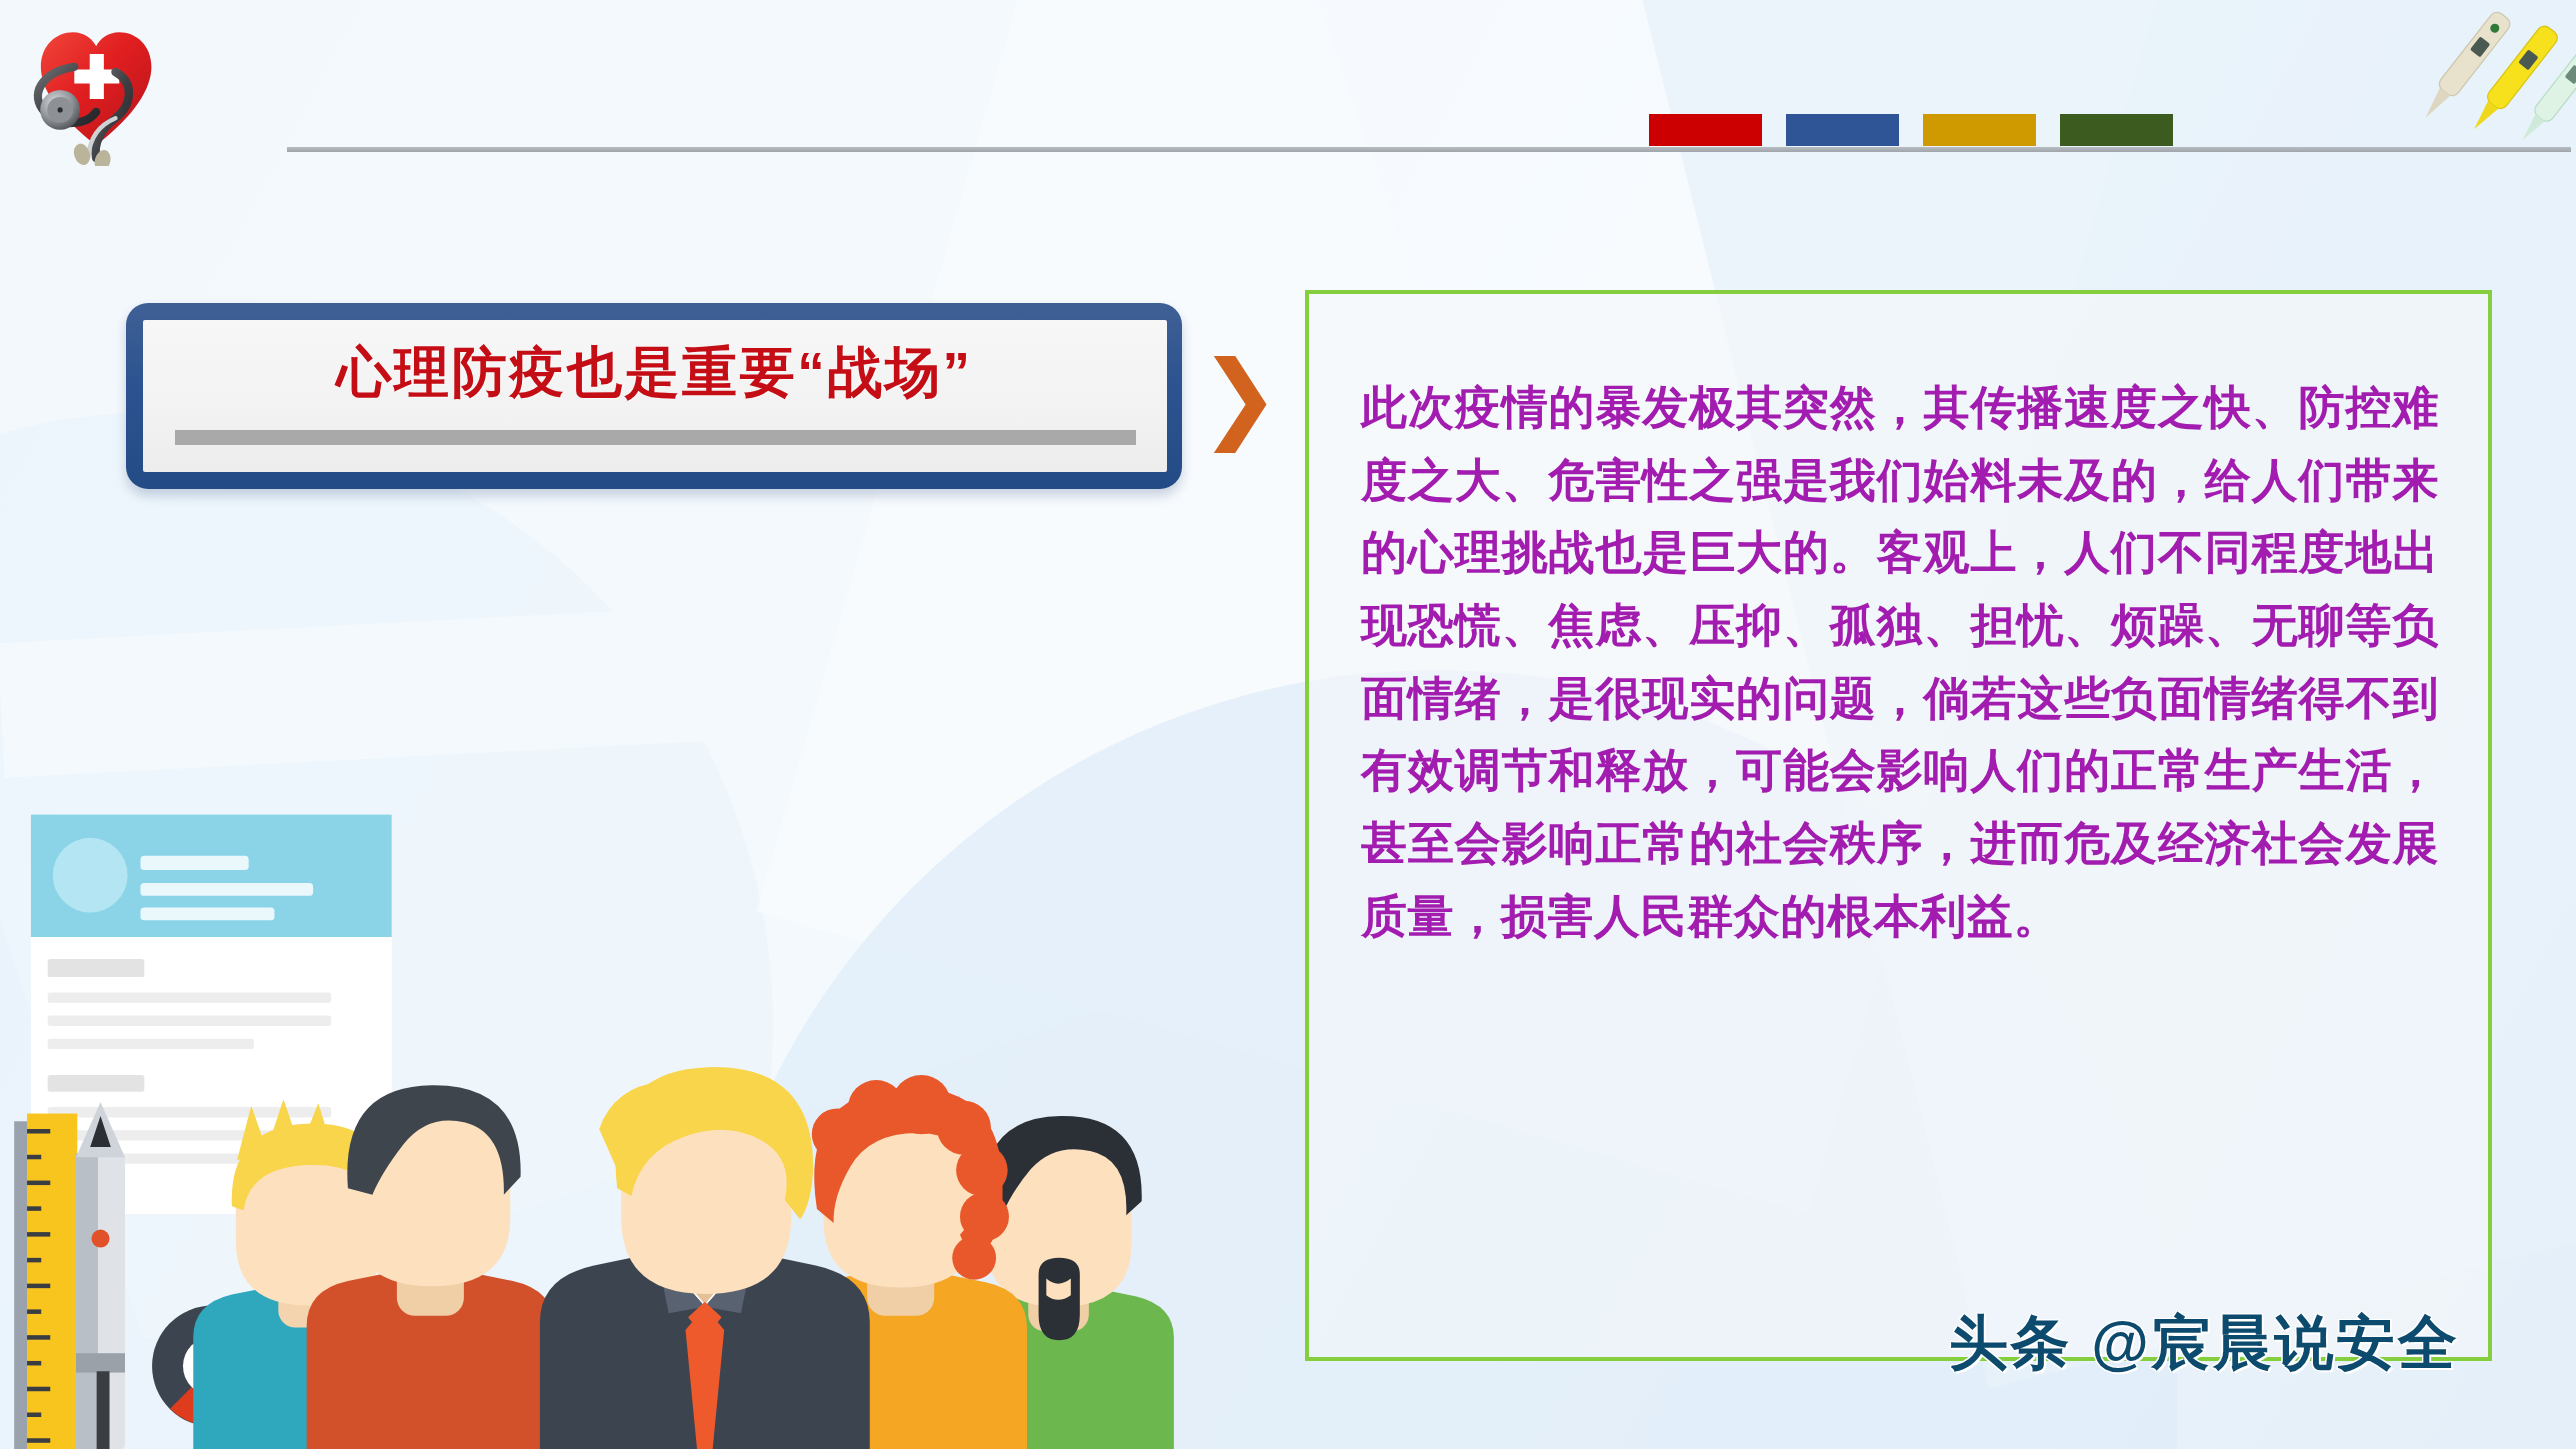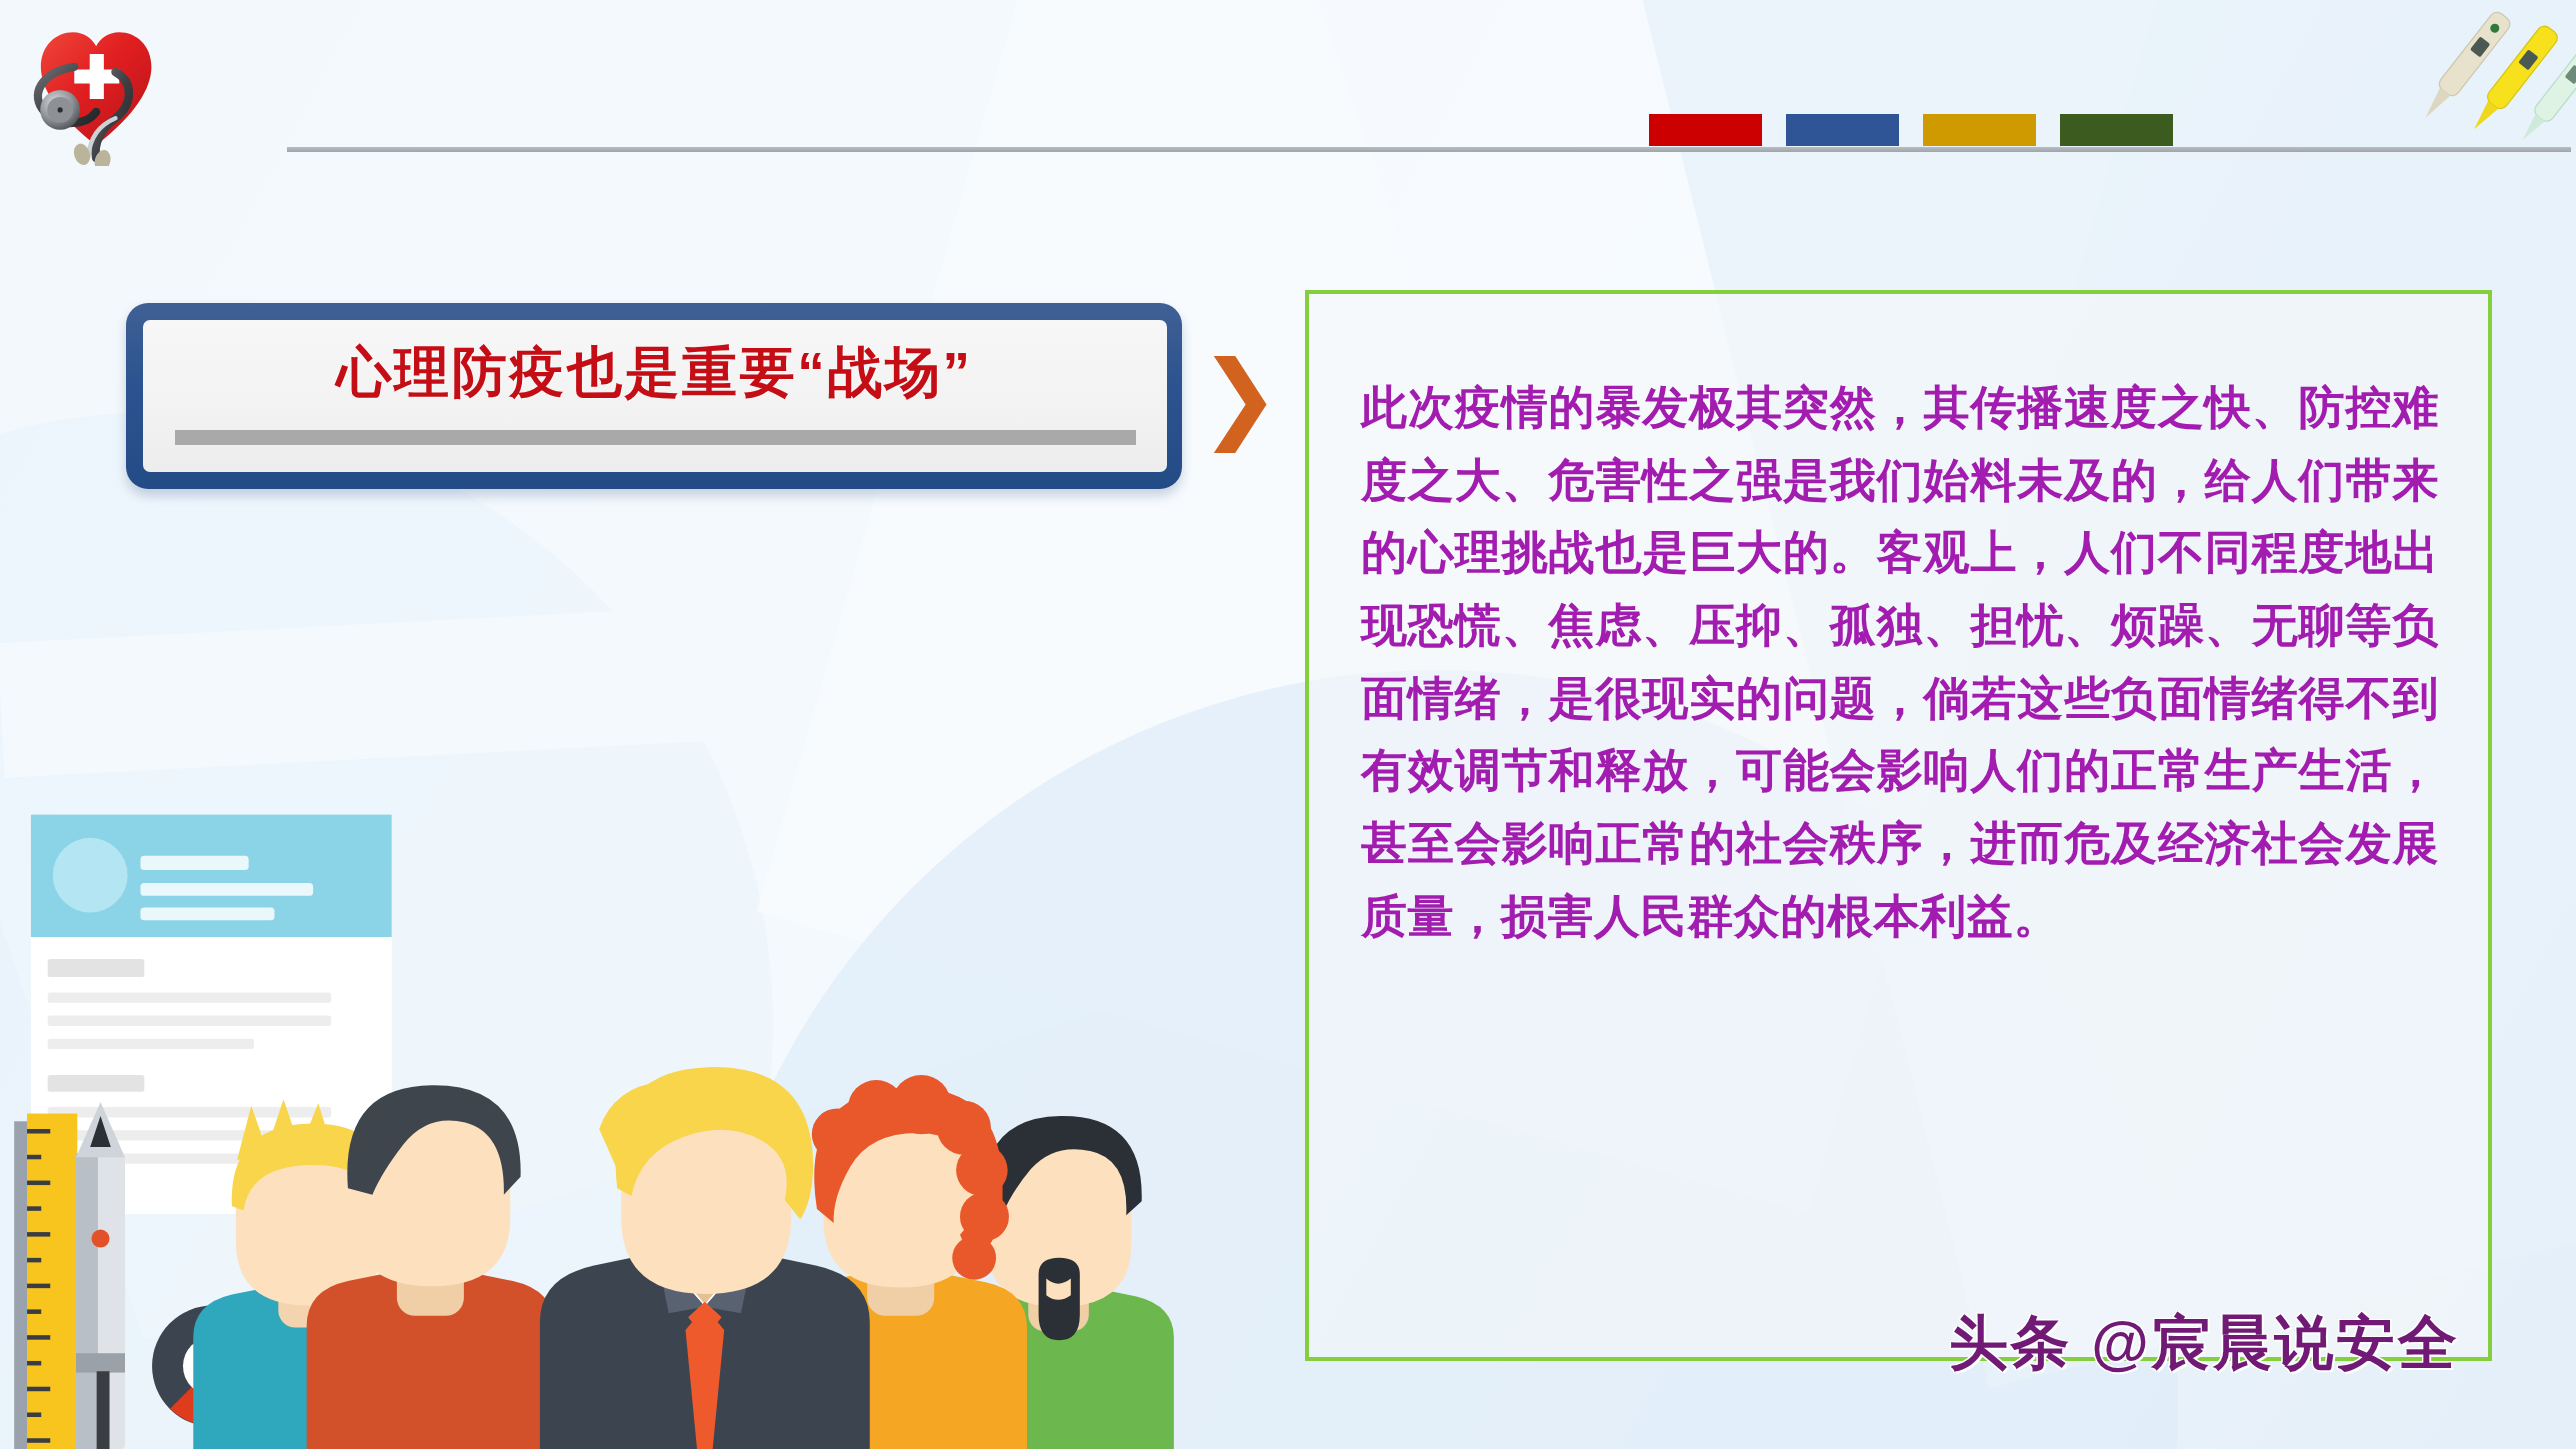--- a/index.html
+++ b/index.html
@@ -60,21 +60,21 @@
 
   
   #titlecard {
     position:absolute; left:126px; top:303px; width:1056px; height:186px; z-index:8;
     border-radius:22px;
     background:linear-gradient(180deg,#3f6095 0%,#2d5490 42%,#234b85 100%);
     box-shadow:0 6.4px 10.3px rgba(40,70,120,.22);
     padding:16.7px 15.5px 16.7px 16.7px;
   }
   .titlecard-inner {
-    width:100%; height:100%; border-radius:7px;
+    width:100%; height:100%; border-radius:2px;
     background:linear-gradient(180deg,#f7f7f7 0%,#f2f2f2 60%,#ededed 100%);
     position:relative; overflow:hidden;
   }
   .titlecard-text {
     position:absolute; left:0; right:0; top:16.7px;
     text-align:center; font-size:55px; font-weight:700; letter-spacing:2.6px;
     color:#c40d15; white-space:nowrap;
     text-shadow:1.3px 1.3px 0 rgba(255,255,255,.55);
   }
   .titlecard-bar {
@@ -95,21 +95,21 @@
     padding:77px 49px 0 52px;
   }
   .body-text {
     font-size:46px; line-height:1.58; color:#a21caf; text-align:justify;
     letter-spacing:0.6px; font-weight:700;
   }
 
   
   #watermark {
     position:absolute; left:1949px; top:1304px; z-index:14;
-    font-size:59px; font-weight:700; color:#701a75; letter-spacing:2.6px;
+    font-size:59px; font-weight:700; color:#0c4a6e; letter-spacing:2.6px;
     text-shadow:1.9px 1.9px 0 #fff, -1.3px -1.3px 0 #fff, 1.3px -1.3px 0 #fff, -1.3px 1.3px 0 #fff;
     white-space:nowrap;
     text-align:center;
   }
 
   
   #illustration { position:absolute; left:0; top:799px; width:1353px; height:651px; z-index:5; }
 </style>
 </head>
 <body>

